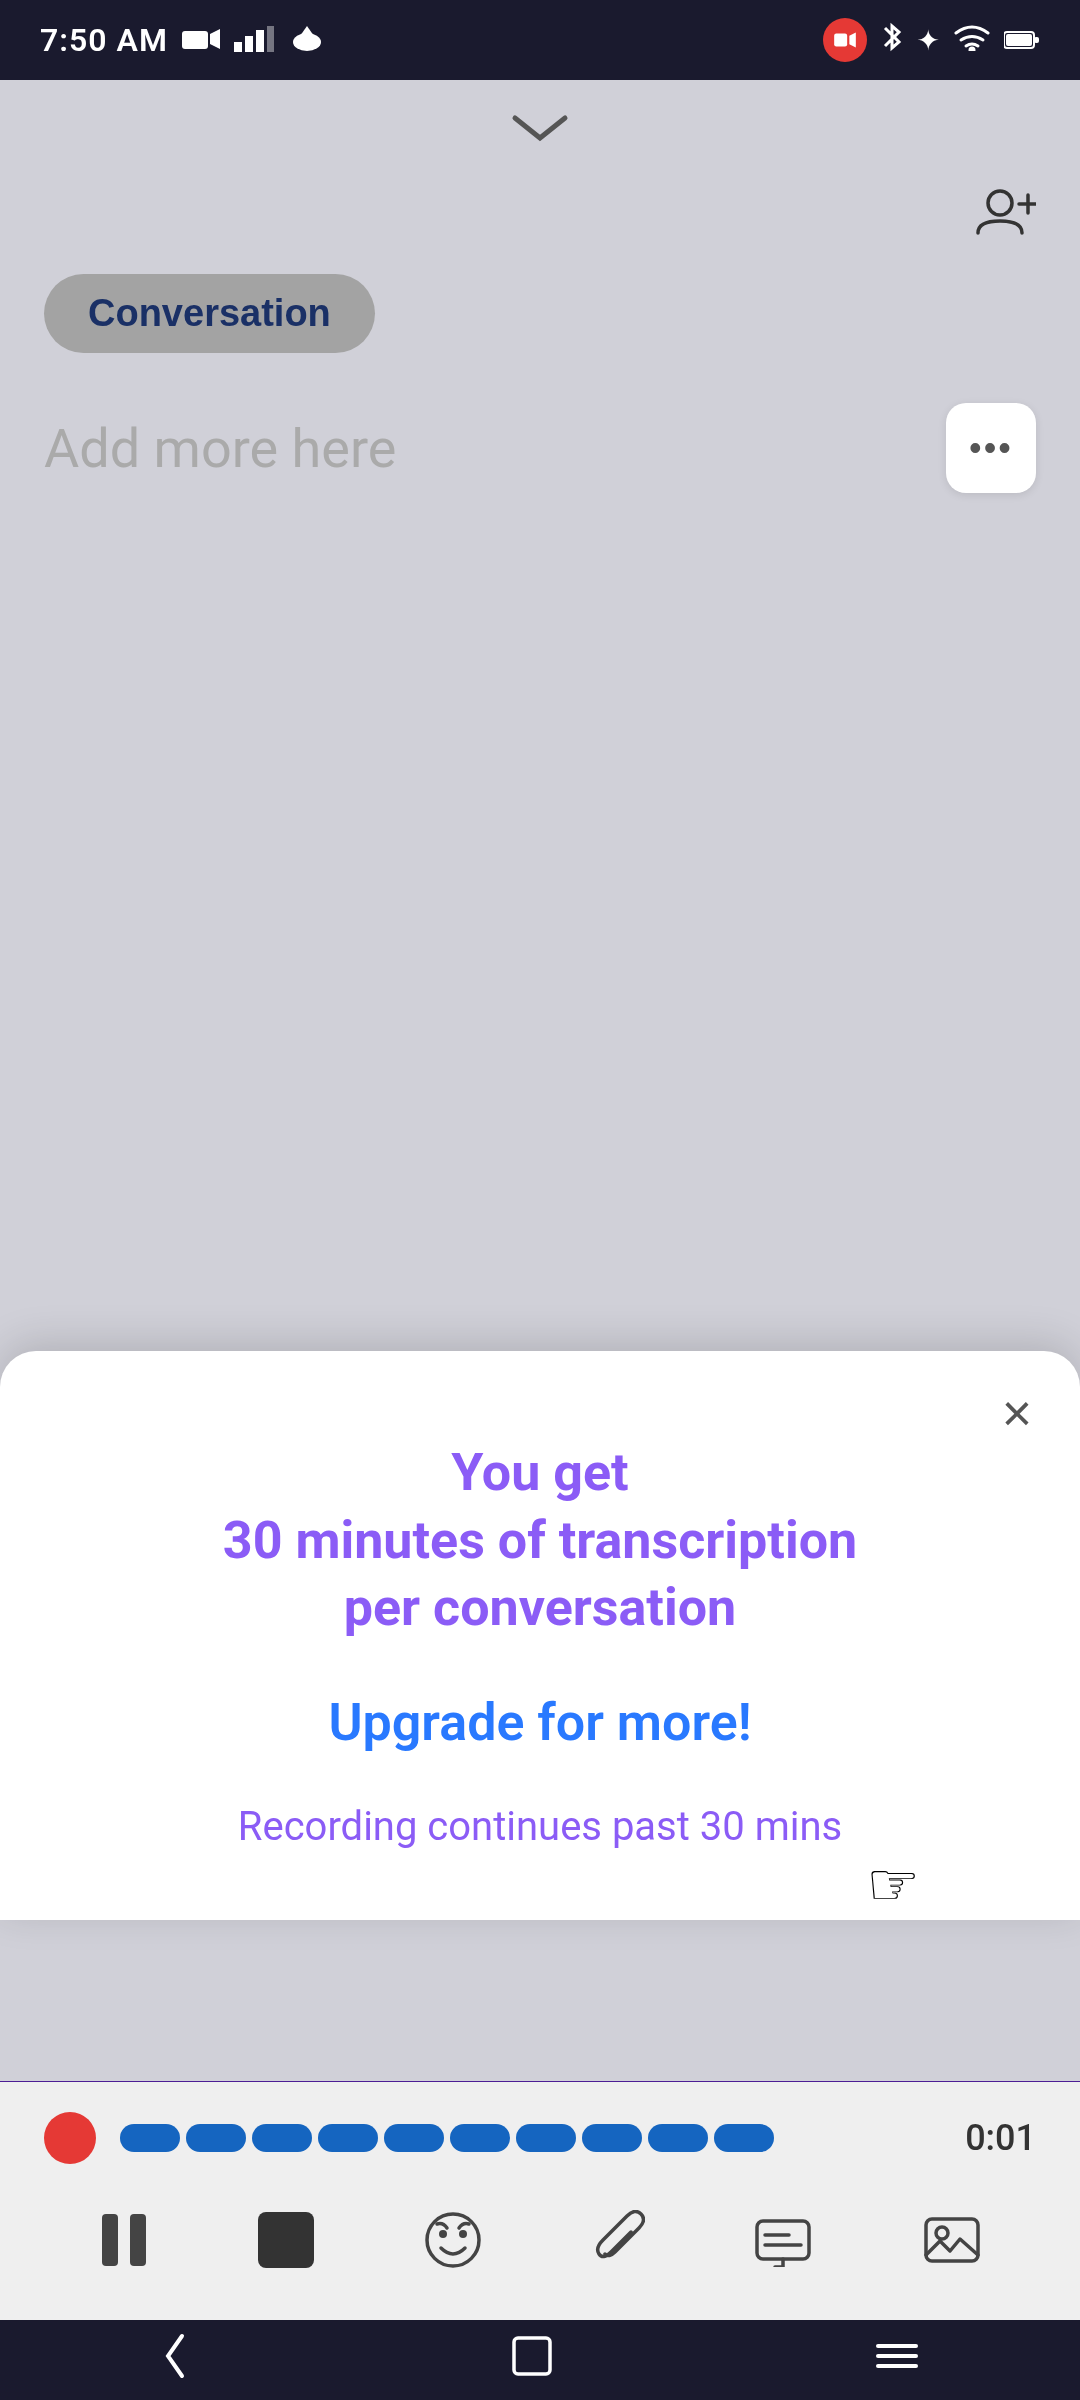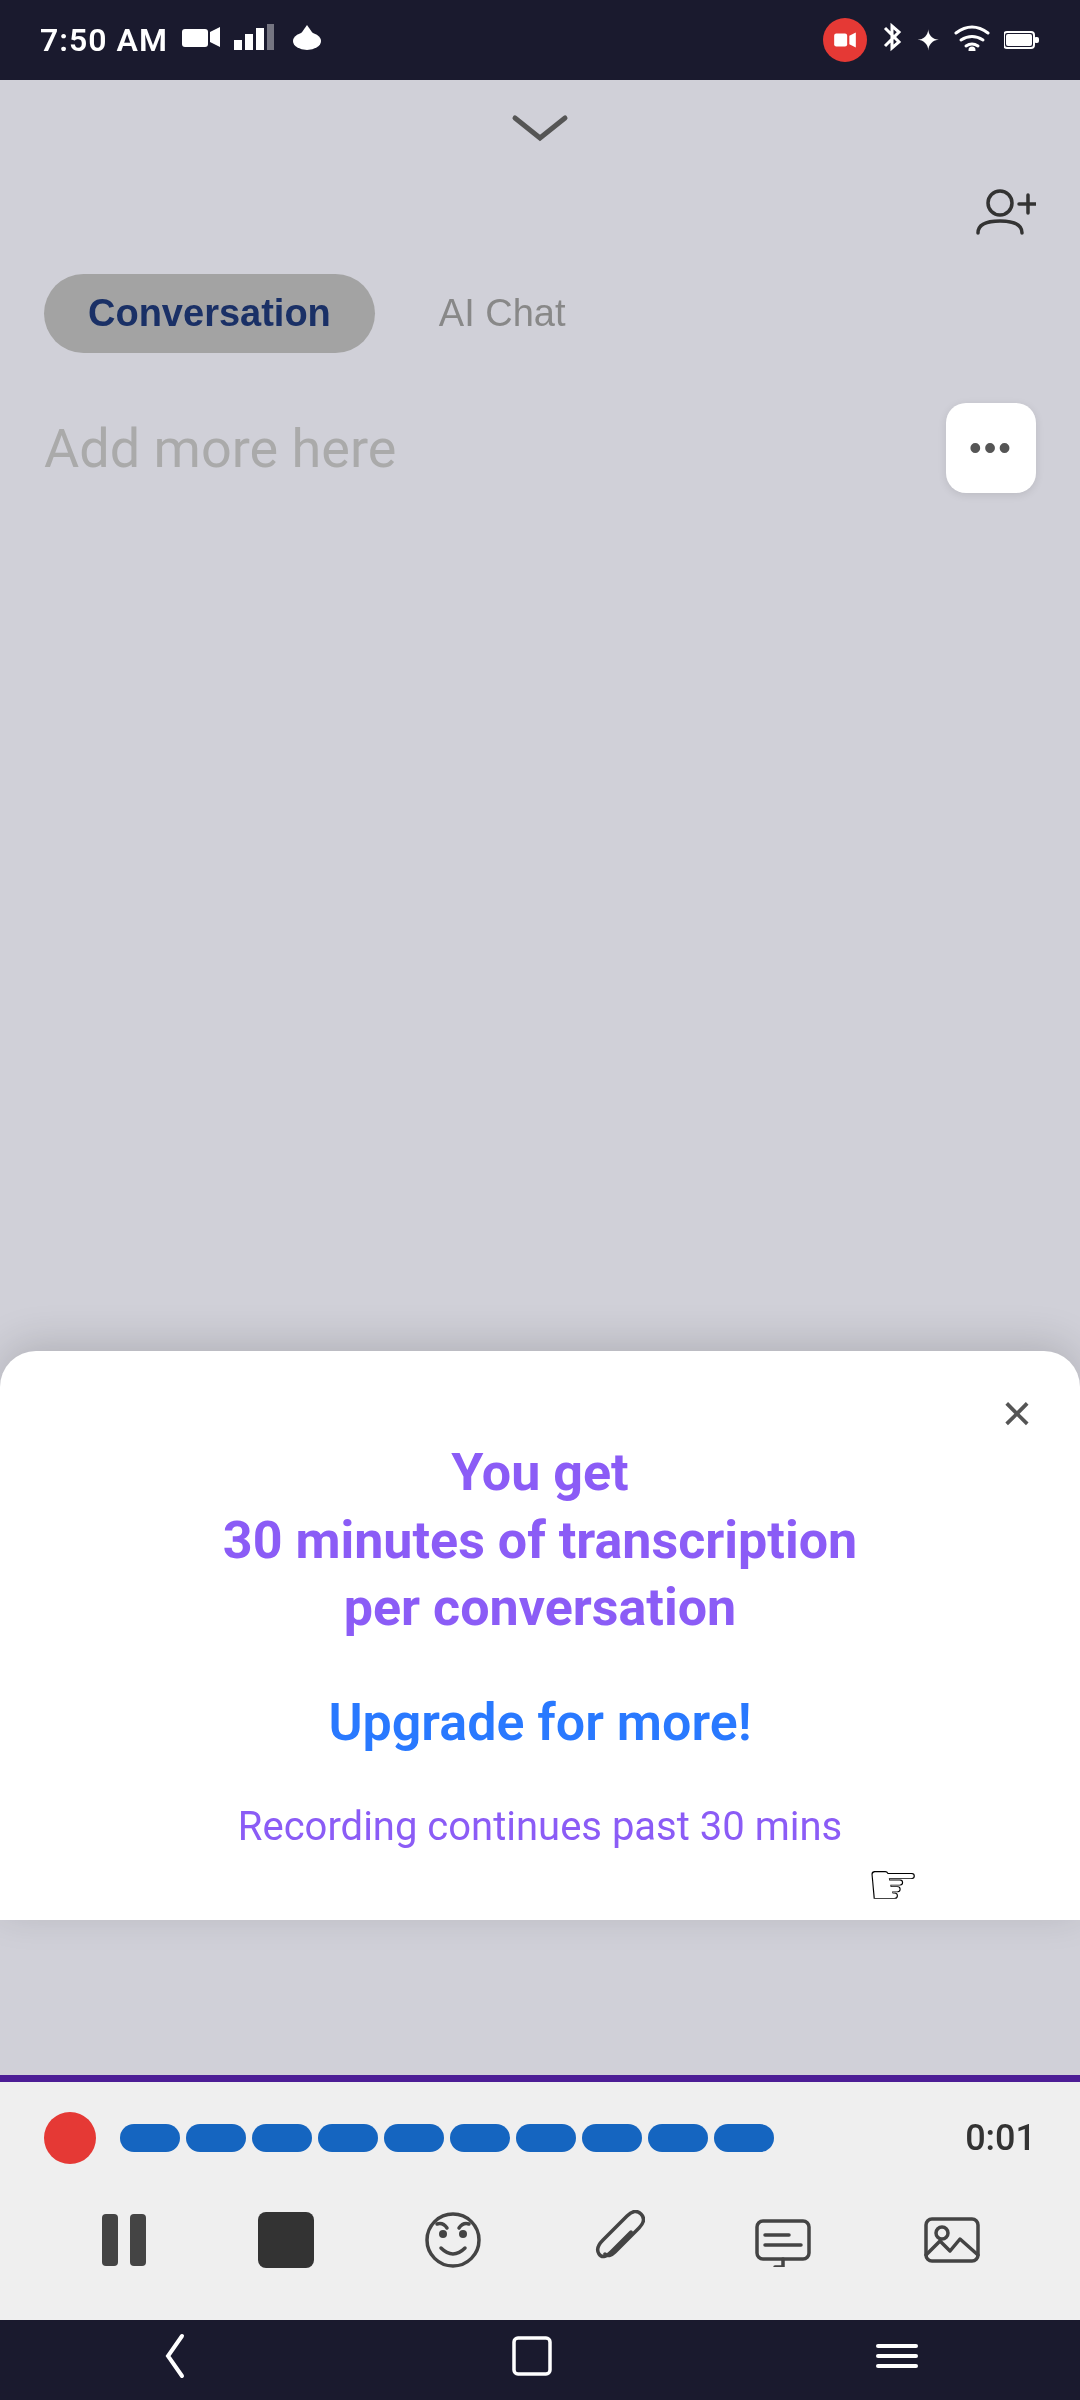--- a/index.html
+++ b/index.html
@@ -29,21 +29,21 @@
 
     .status-time {
       color: white;
       font-size: 32px;
       font-weight: 600;
       letter-spacing: 1px;
     }
 
     .status-icons-left {
       display: flex;
-      align-items: center;
+      align-items: flex-end;
       gap: 14px;
     }
 
     .status-icons-right {
       display: flex;
       align-items: center;
       gap: 14px;
     }
 
     .status-icon {
@@ -212,21 +212,21 @@
       padding-bottom: 10px;
     }
 
     
     .recording-bar {
       position: absolute;
       bottom: 0;
       left: 0;
       width: 100%;
       background: #efefef;
-      border-top: 7px solid #4c1d95;
+      border-top: 1px solid #4c1d95;
       z-index: 100;
     }
 
     .recording-progress-row {
       display: flex;
       align-items: center;
       justify-content: center;
       padding: 30px 44px 20px;
       gap: 24px;
     }
@@ -389,21 +389,20 @@
         <circle cx="24" cy="18" r="12"></circle>
         <path d="M2,48 Q2,36 24,36 Q46,36 46,48" stroke-linecap="round"></path>
         <line x1="52" y1="10" x2="52" y2="28" stroke-linecap="round"></line>
         <line x1="43" y1="19" x2="61" y2="19" stroke-linecap="round"></line>
       </svg>
     </button>
   </div>
 
   <div class="tabs-container">
     <button class="tab-item active">Conversation</button>
-    <button class="tab-item">AI Chat</button>
   </div>
 
   <div class="title-area">
     <span class="title-placeholder">Add more here</span>
     <button class="more-btn">•••</button>
   </div>
 
   <div class="modal-overlay" style="bottom: 400px;">
     <button class="modal-close-btn">×</button>
 

